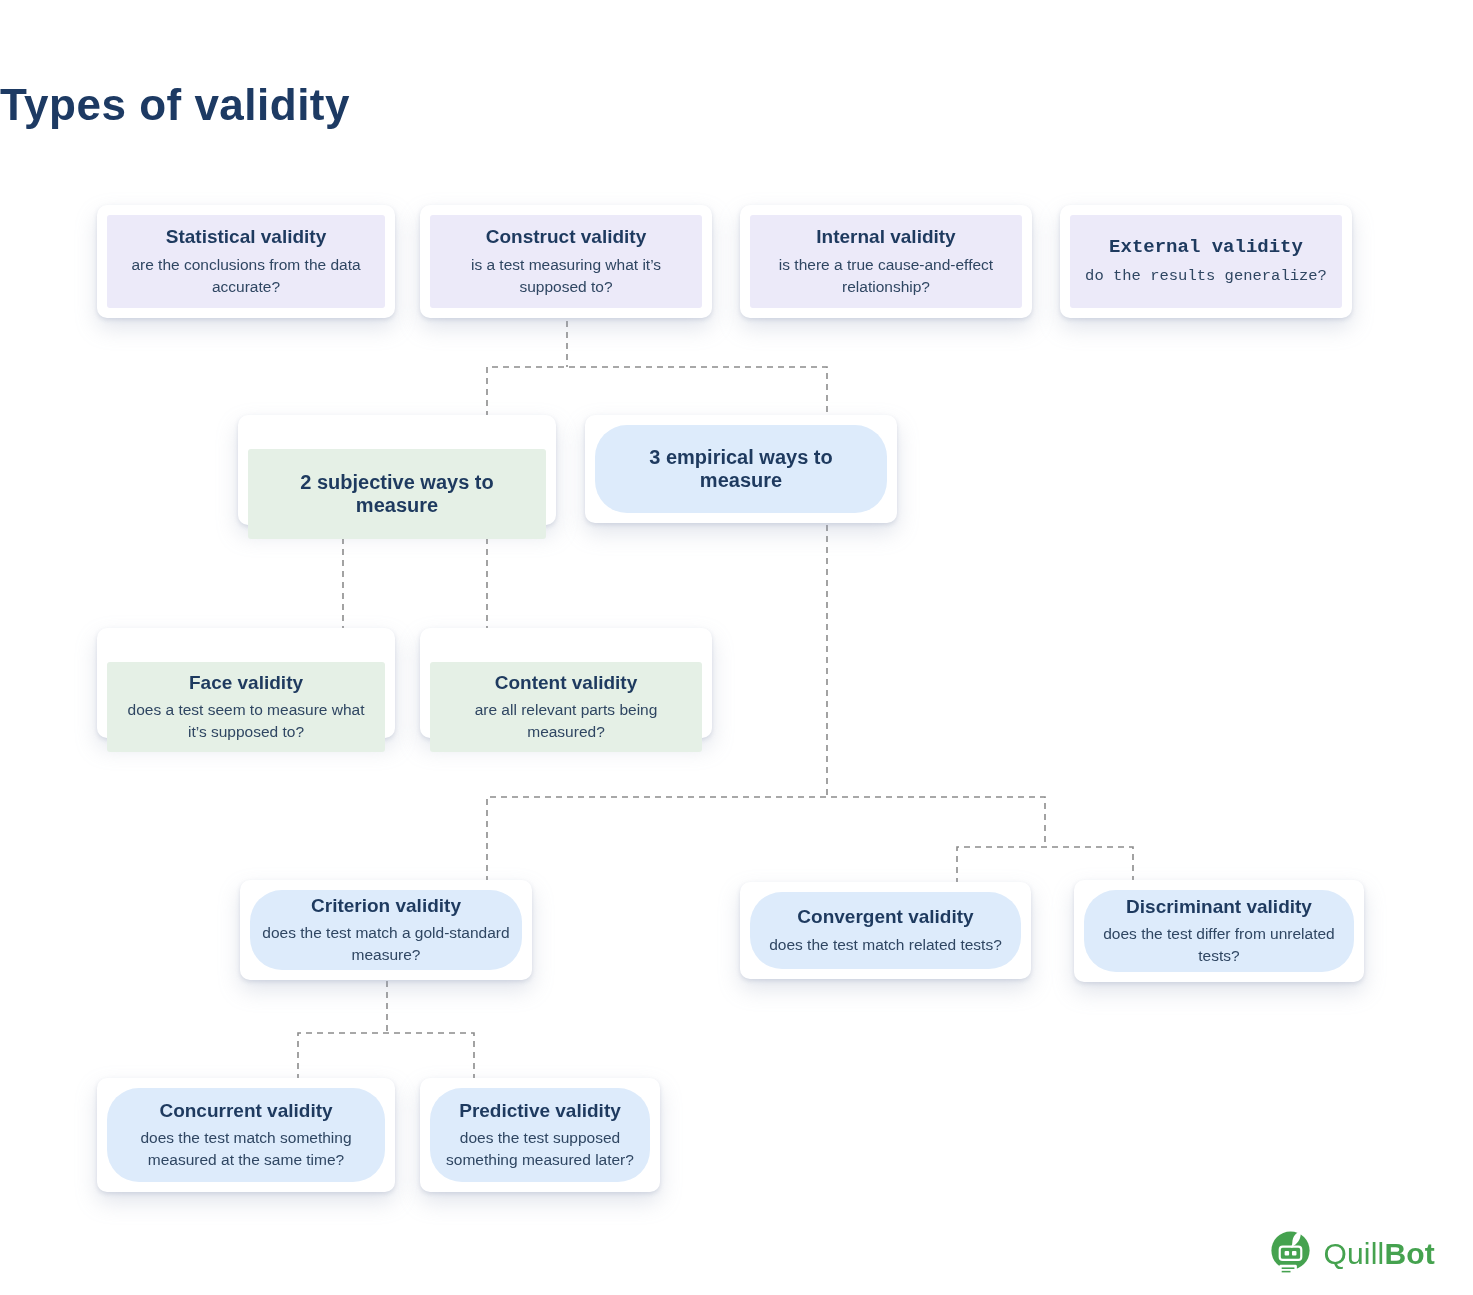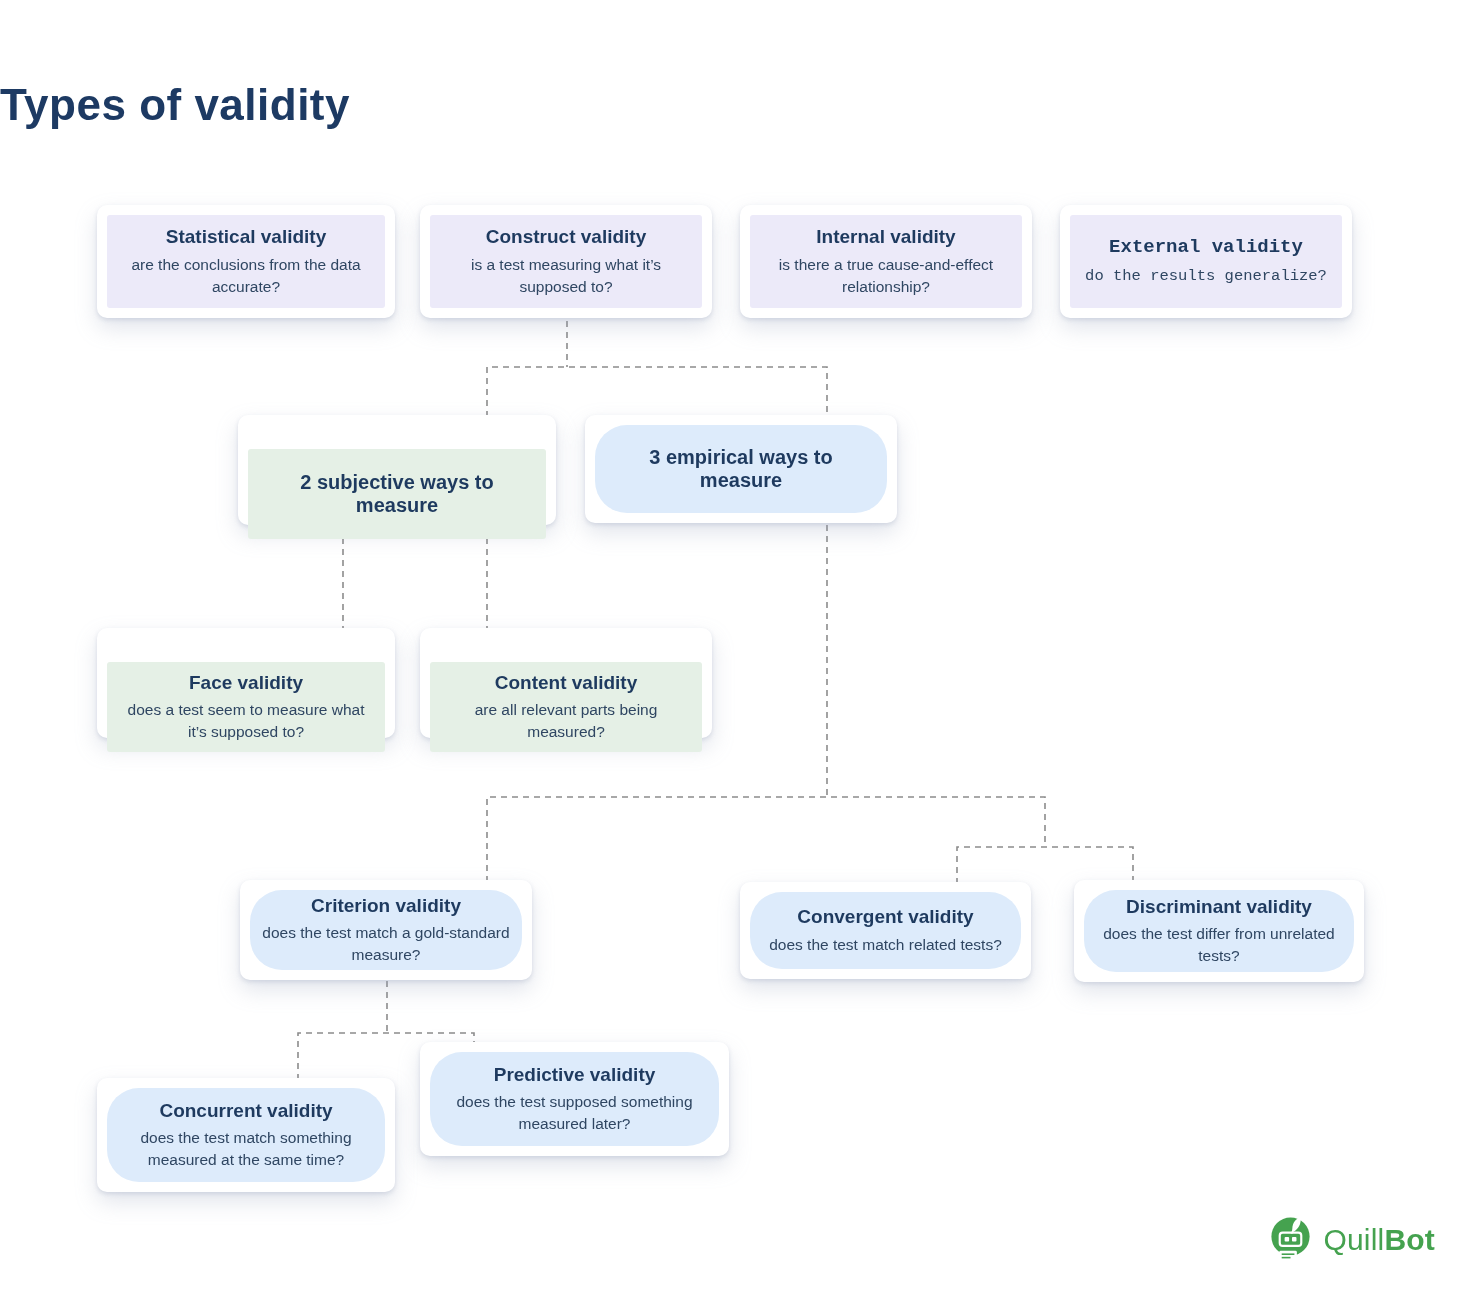--- a/index.html
+++ b/index.html
@@ -57,21 +57,21 @@
     font-size: 15.5px; font-weight: 400;
     color: #2f4662;
     line-height: 1.42;
   }
   .branch-title {
     font-size: 20px; font-weight: 700;
     color: #1e3a5f;
   }
 
   .brand {
-    position: absolute; right: 38px; bottom: 30px;
+    position: absolute; right: 38px; bottom: 16px;
     display: flex; align-items: center; gap: 9px;
   }
   .brand-text {
     font-size: 30px; color: #45a24f; line-height: 1;
     letter-spacing: 0.2px;
   }
   .brand-text .q { font-weight: 400; }
   .brand-text .b { font-weight: 700; }
 </style>
 </head>
@@ -168,21 +168,21 @@
     </div>
   </div>
 
   <div class="card blue" style="left:97px; top:1078px; width:298px; height:114px;">
     <div class="fill">
       <div class="node-title">Concurrent validity</div>
       <div class="node-desc">does the test match something measured at the same time?</div>
     </div>
   </div>
 
-  <div class="card blue" style="left:420px; top:1042px; width:309px; height:114px;">
+  <div class="card blue" style="left:420px; top:1078px; width:240px; height:114px;">
     <div class="fill">
       <div class="node-title">Predictive validity</div>
       <div class="node-desc">does the test supposed something measured later?</div>
     </div>
   </div>
 
   <div class="brand">
     <svg width="47" height="50" viewBox="0 0 48 51" aria-hidden="true">
       <circle cx="24" cy="22" r="19.5" fill="#45a24f"></circle>
 

